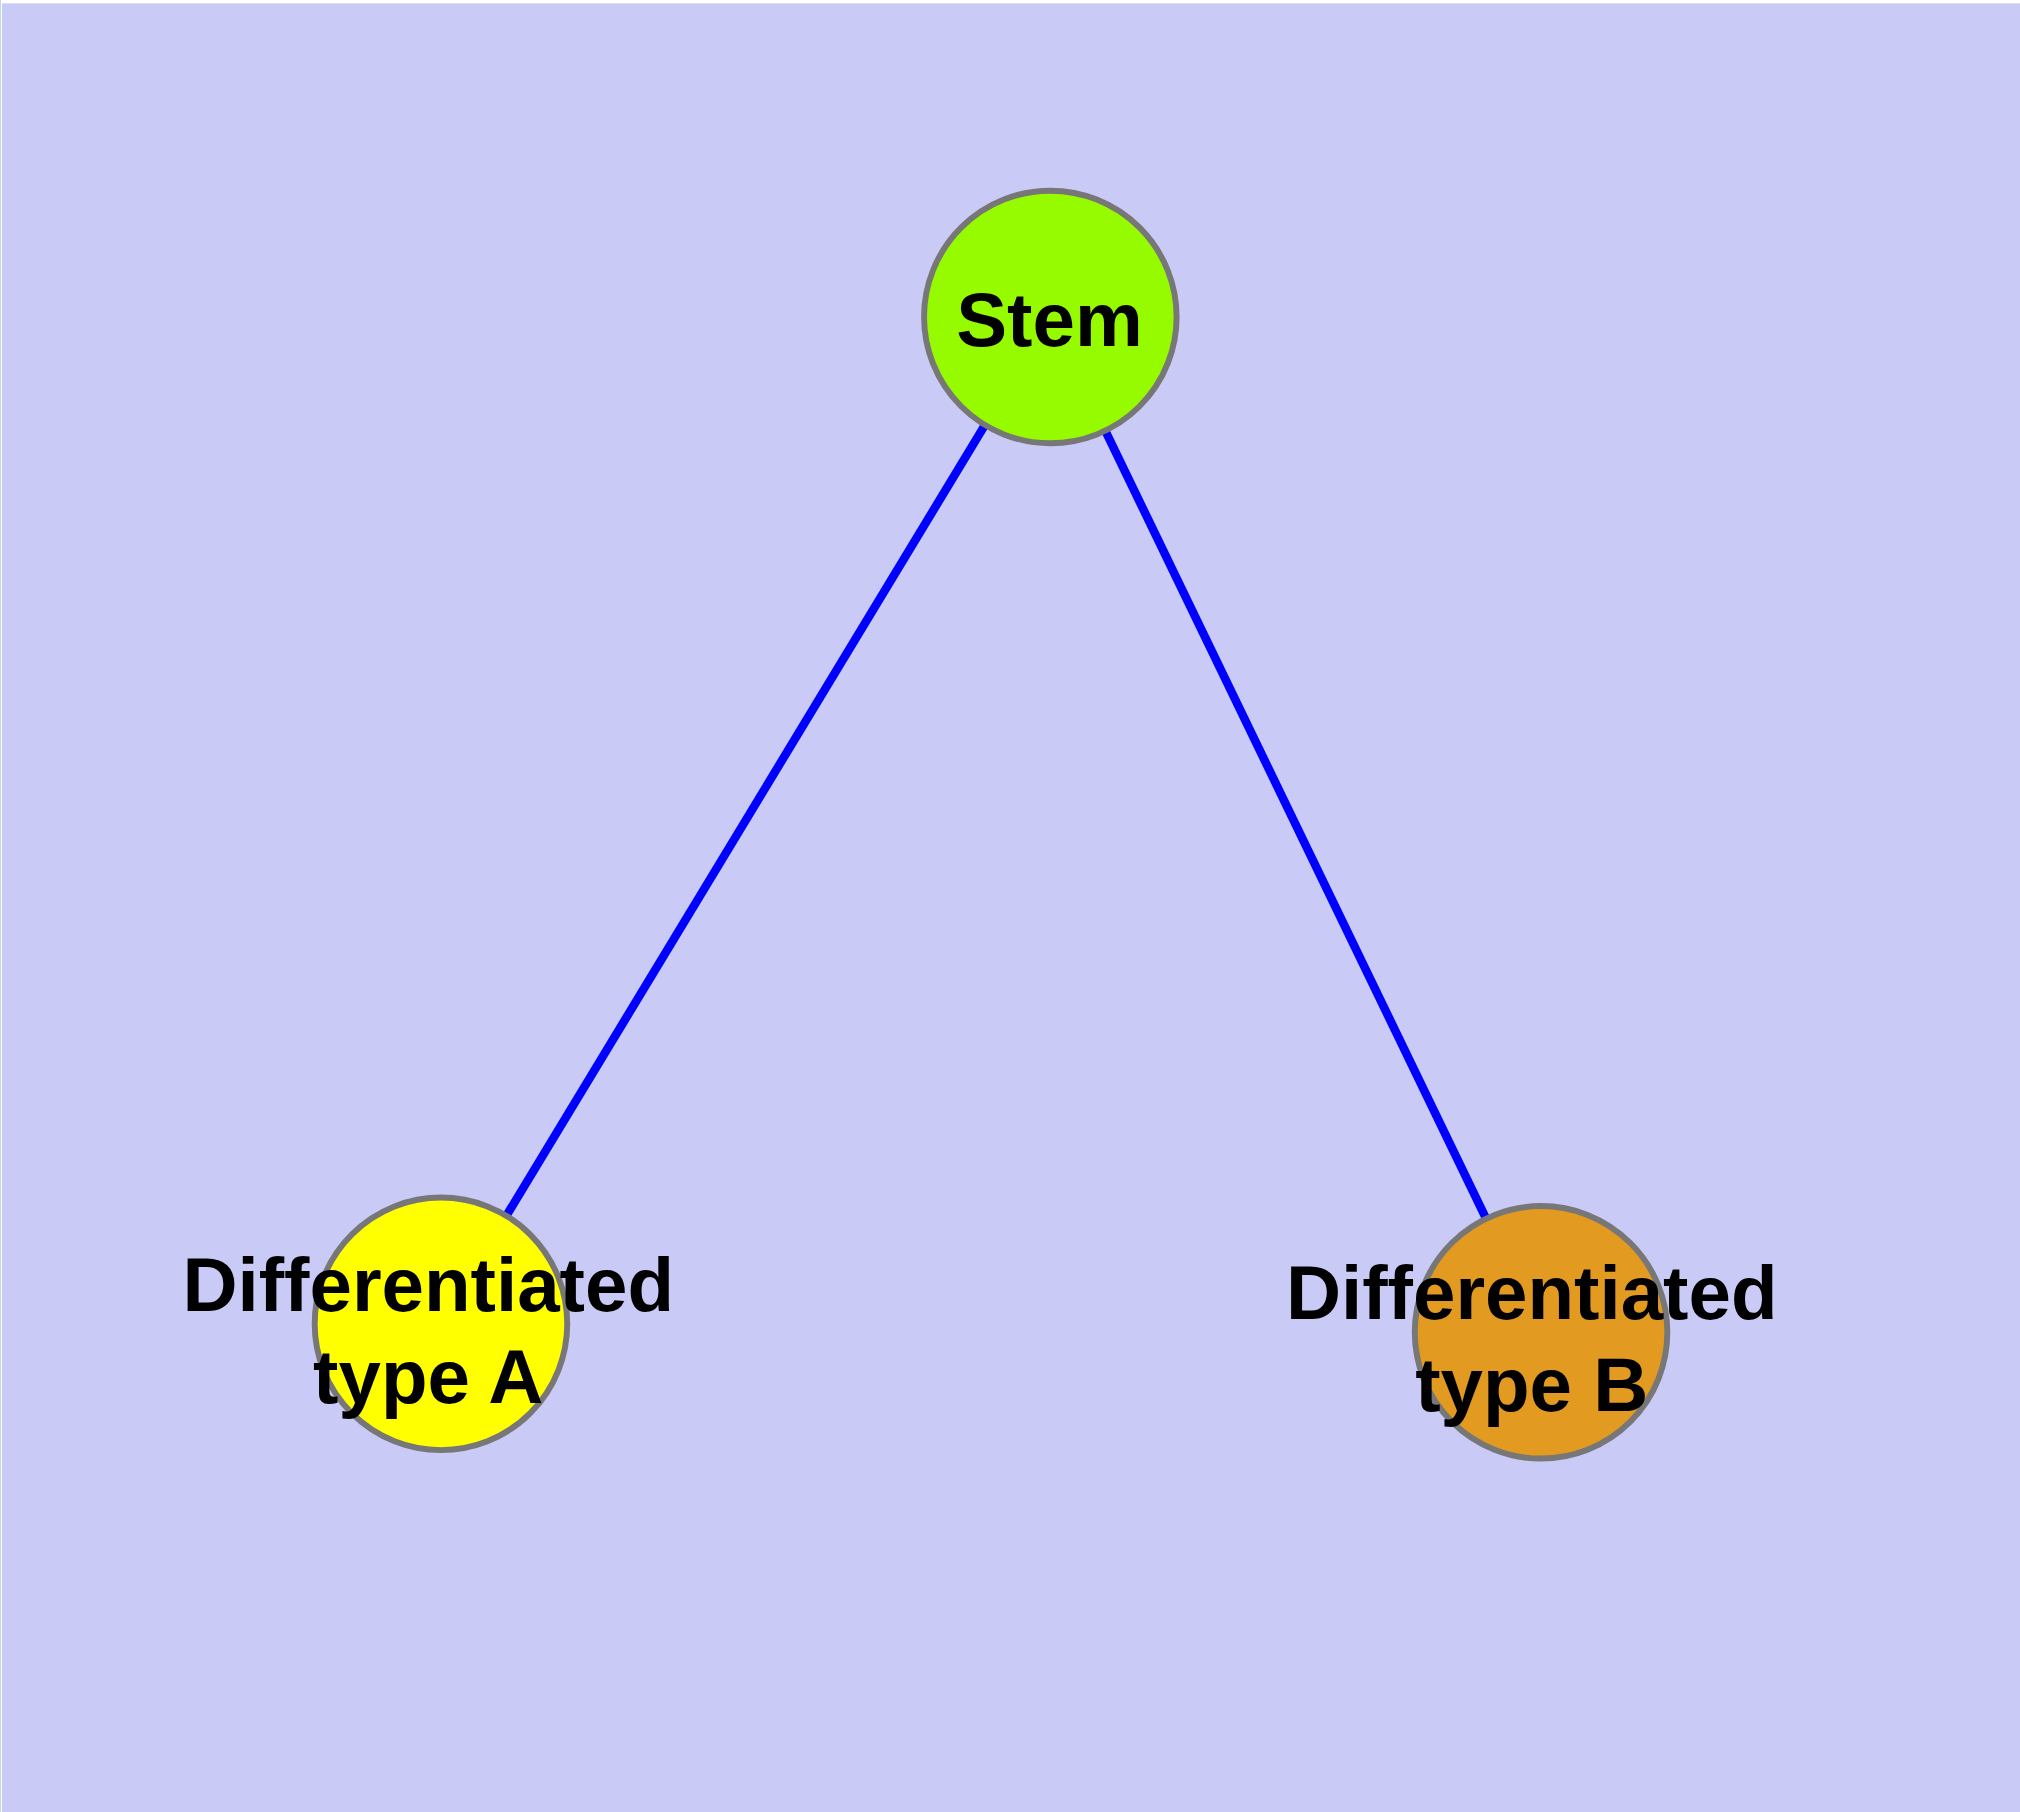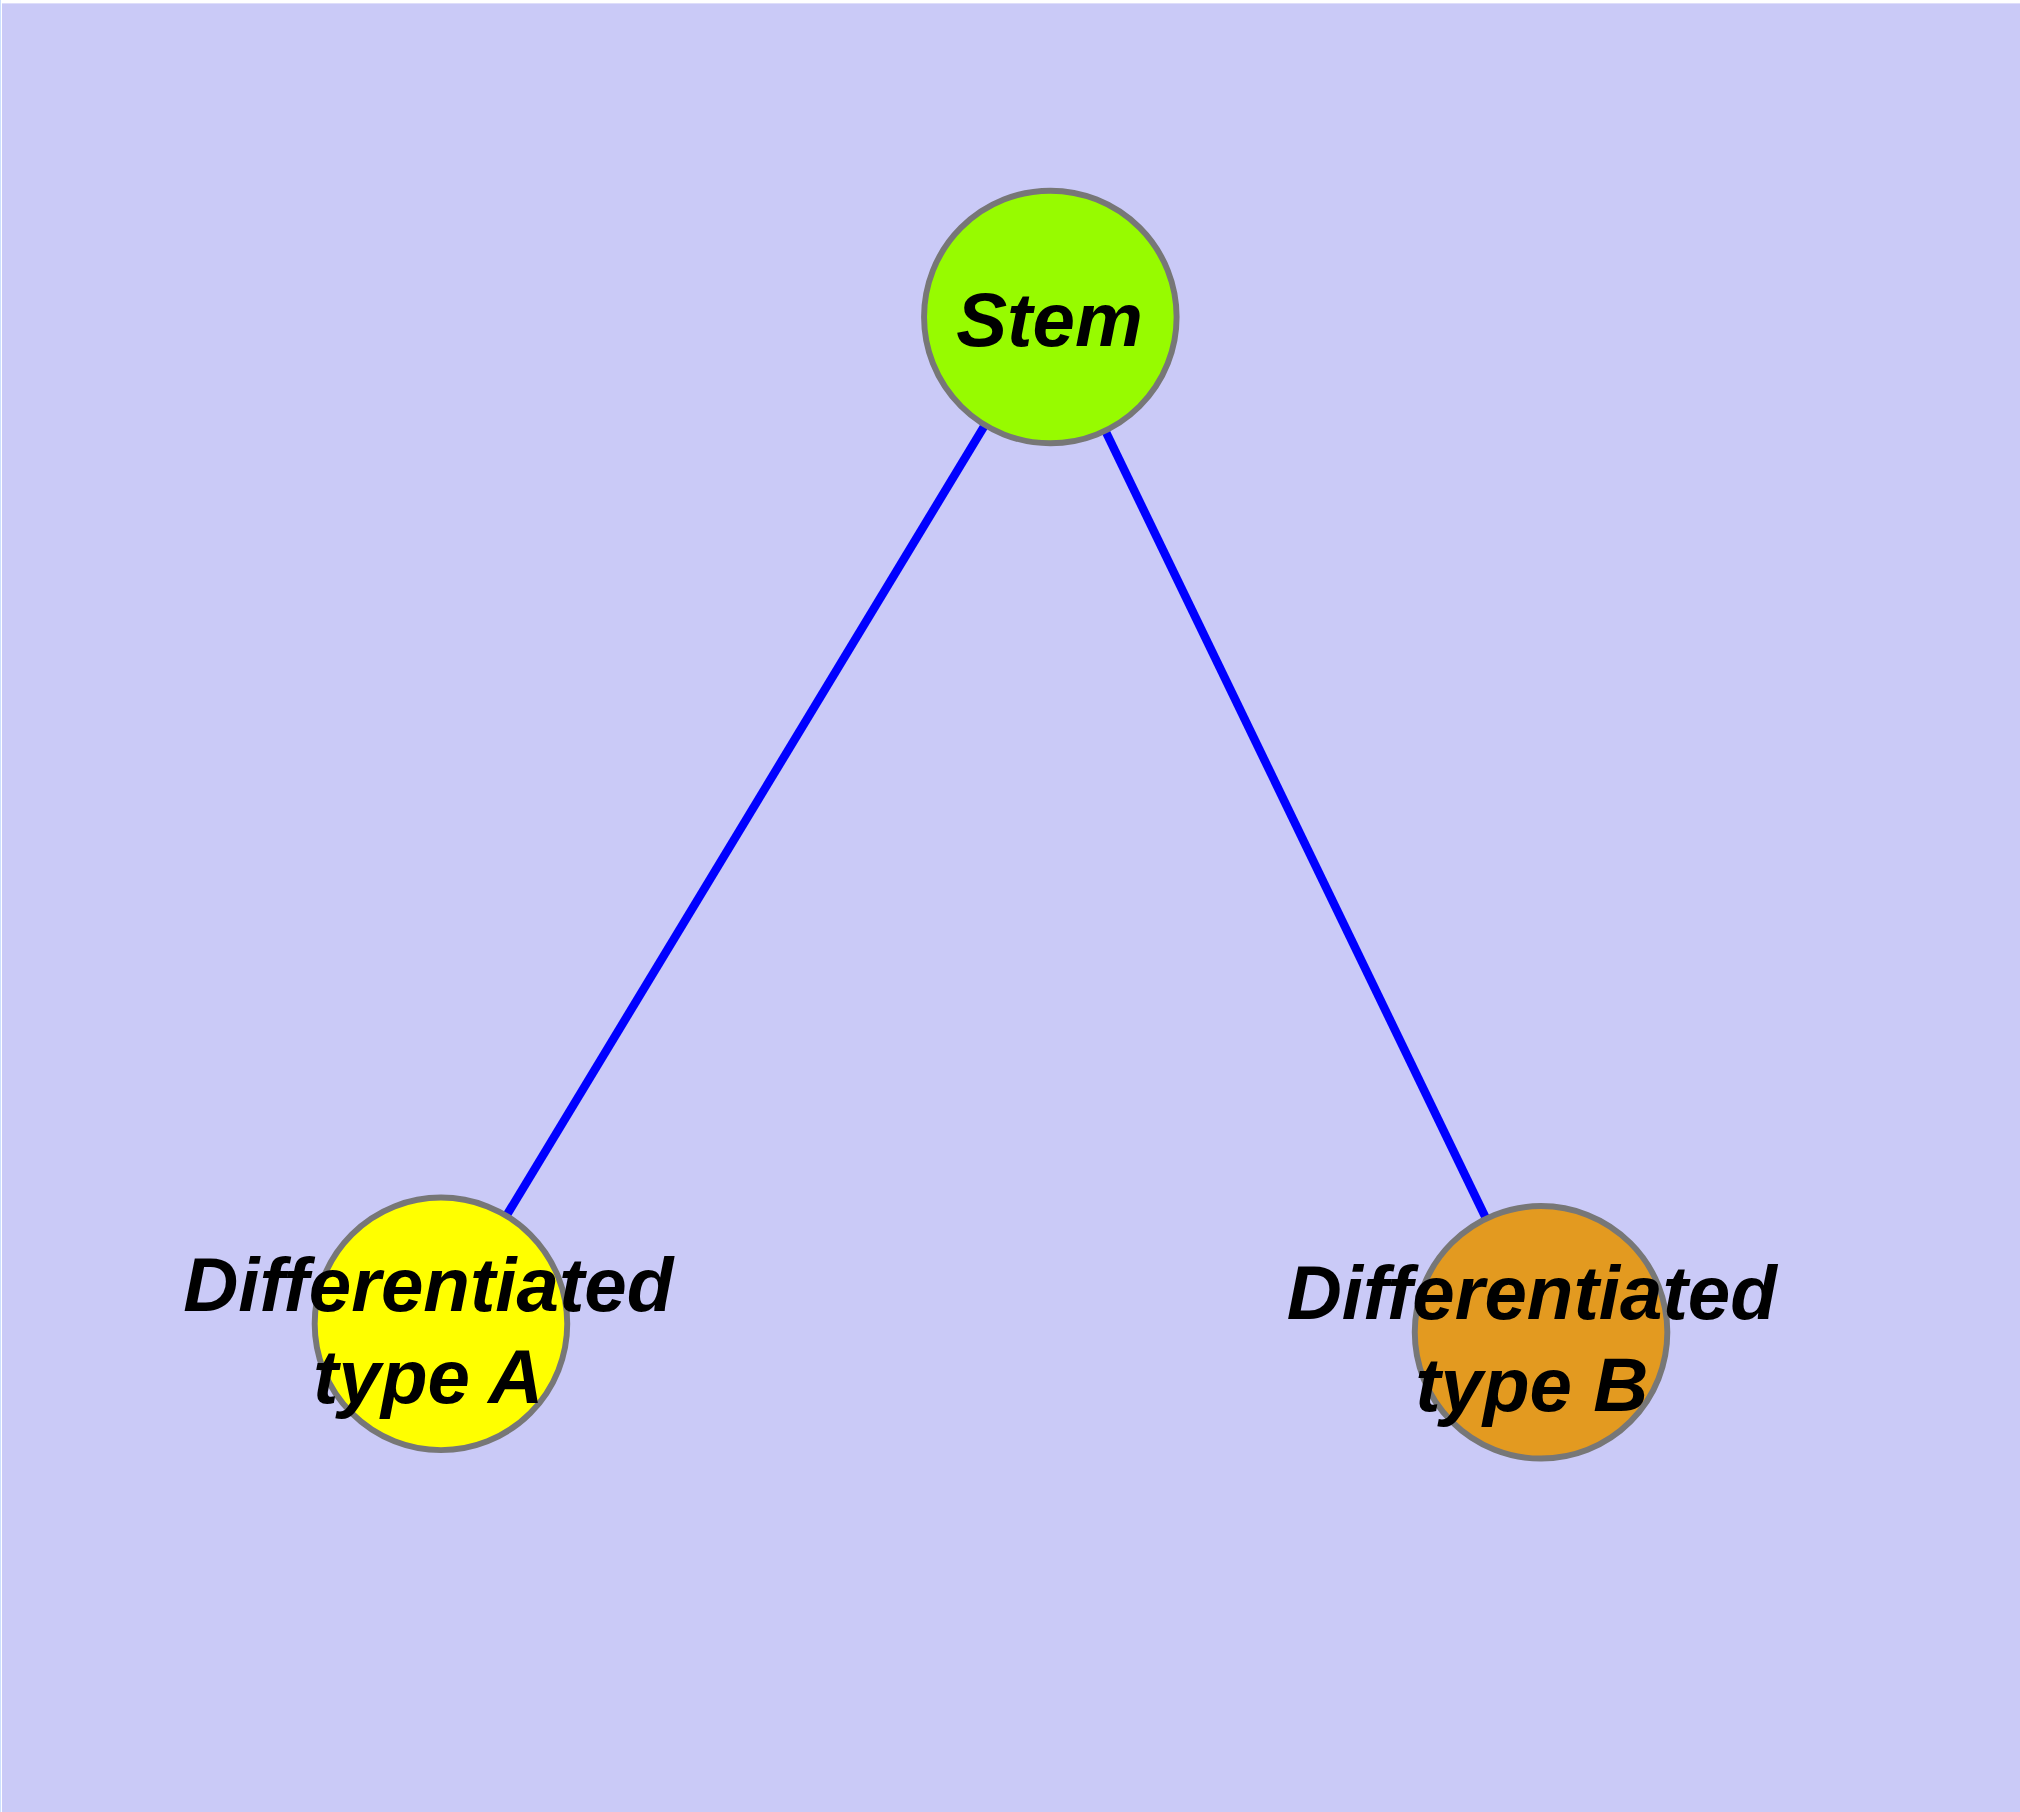--- a/index.html
+++ b/index.html
@@ -4,24 +4,23 @@
 <style>
   html, body {
     margin: 0;
     padding: 0;
     background: #ffffff;
   }
   .stage {
     position: relative;
     width: 2021px;
     height: 1812px;
-    background: #3b82f6;
+    background: #0369a1;
     overflow: hidden;
     font-family: "Liberation Sans", sans-serif;
-    font-style: italic;
   }
   svg.graph-canvas {
     display: block;
     width: 2021px;
     height: 1812px;
   }
   .node-label {
     font-family: "Liberation Sans", sans-serif;
     font-weight: bold;
     font-size: 90px;

